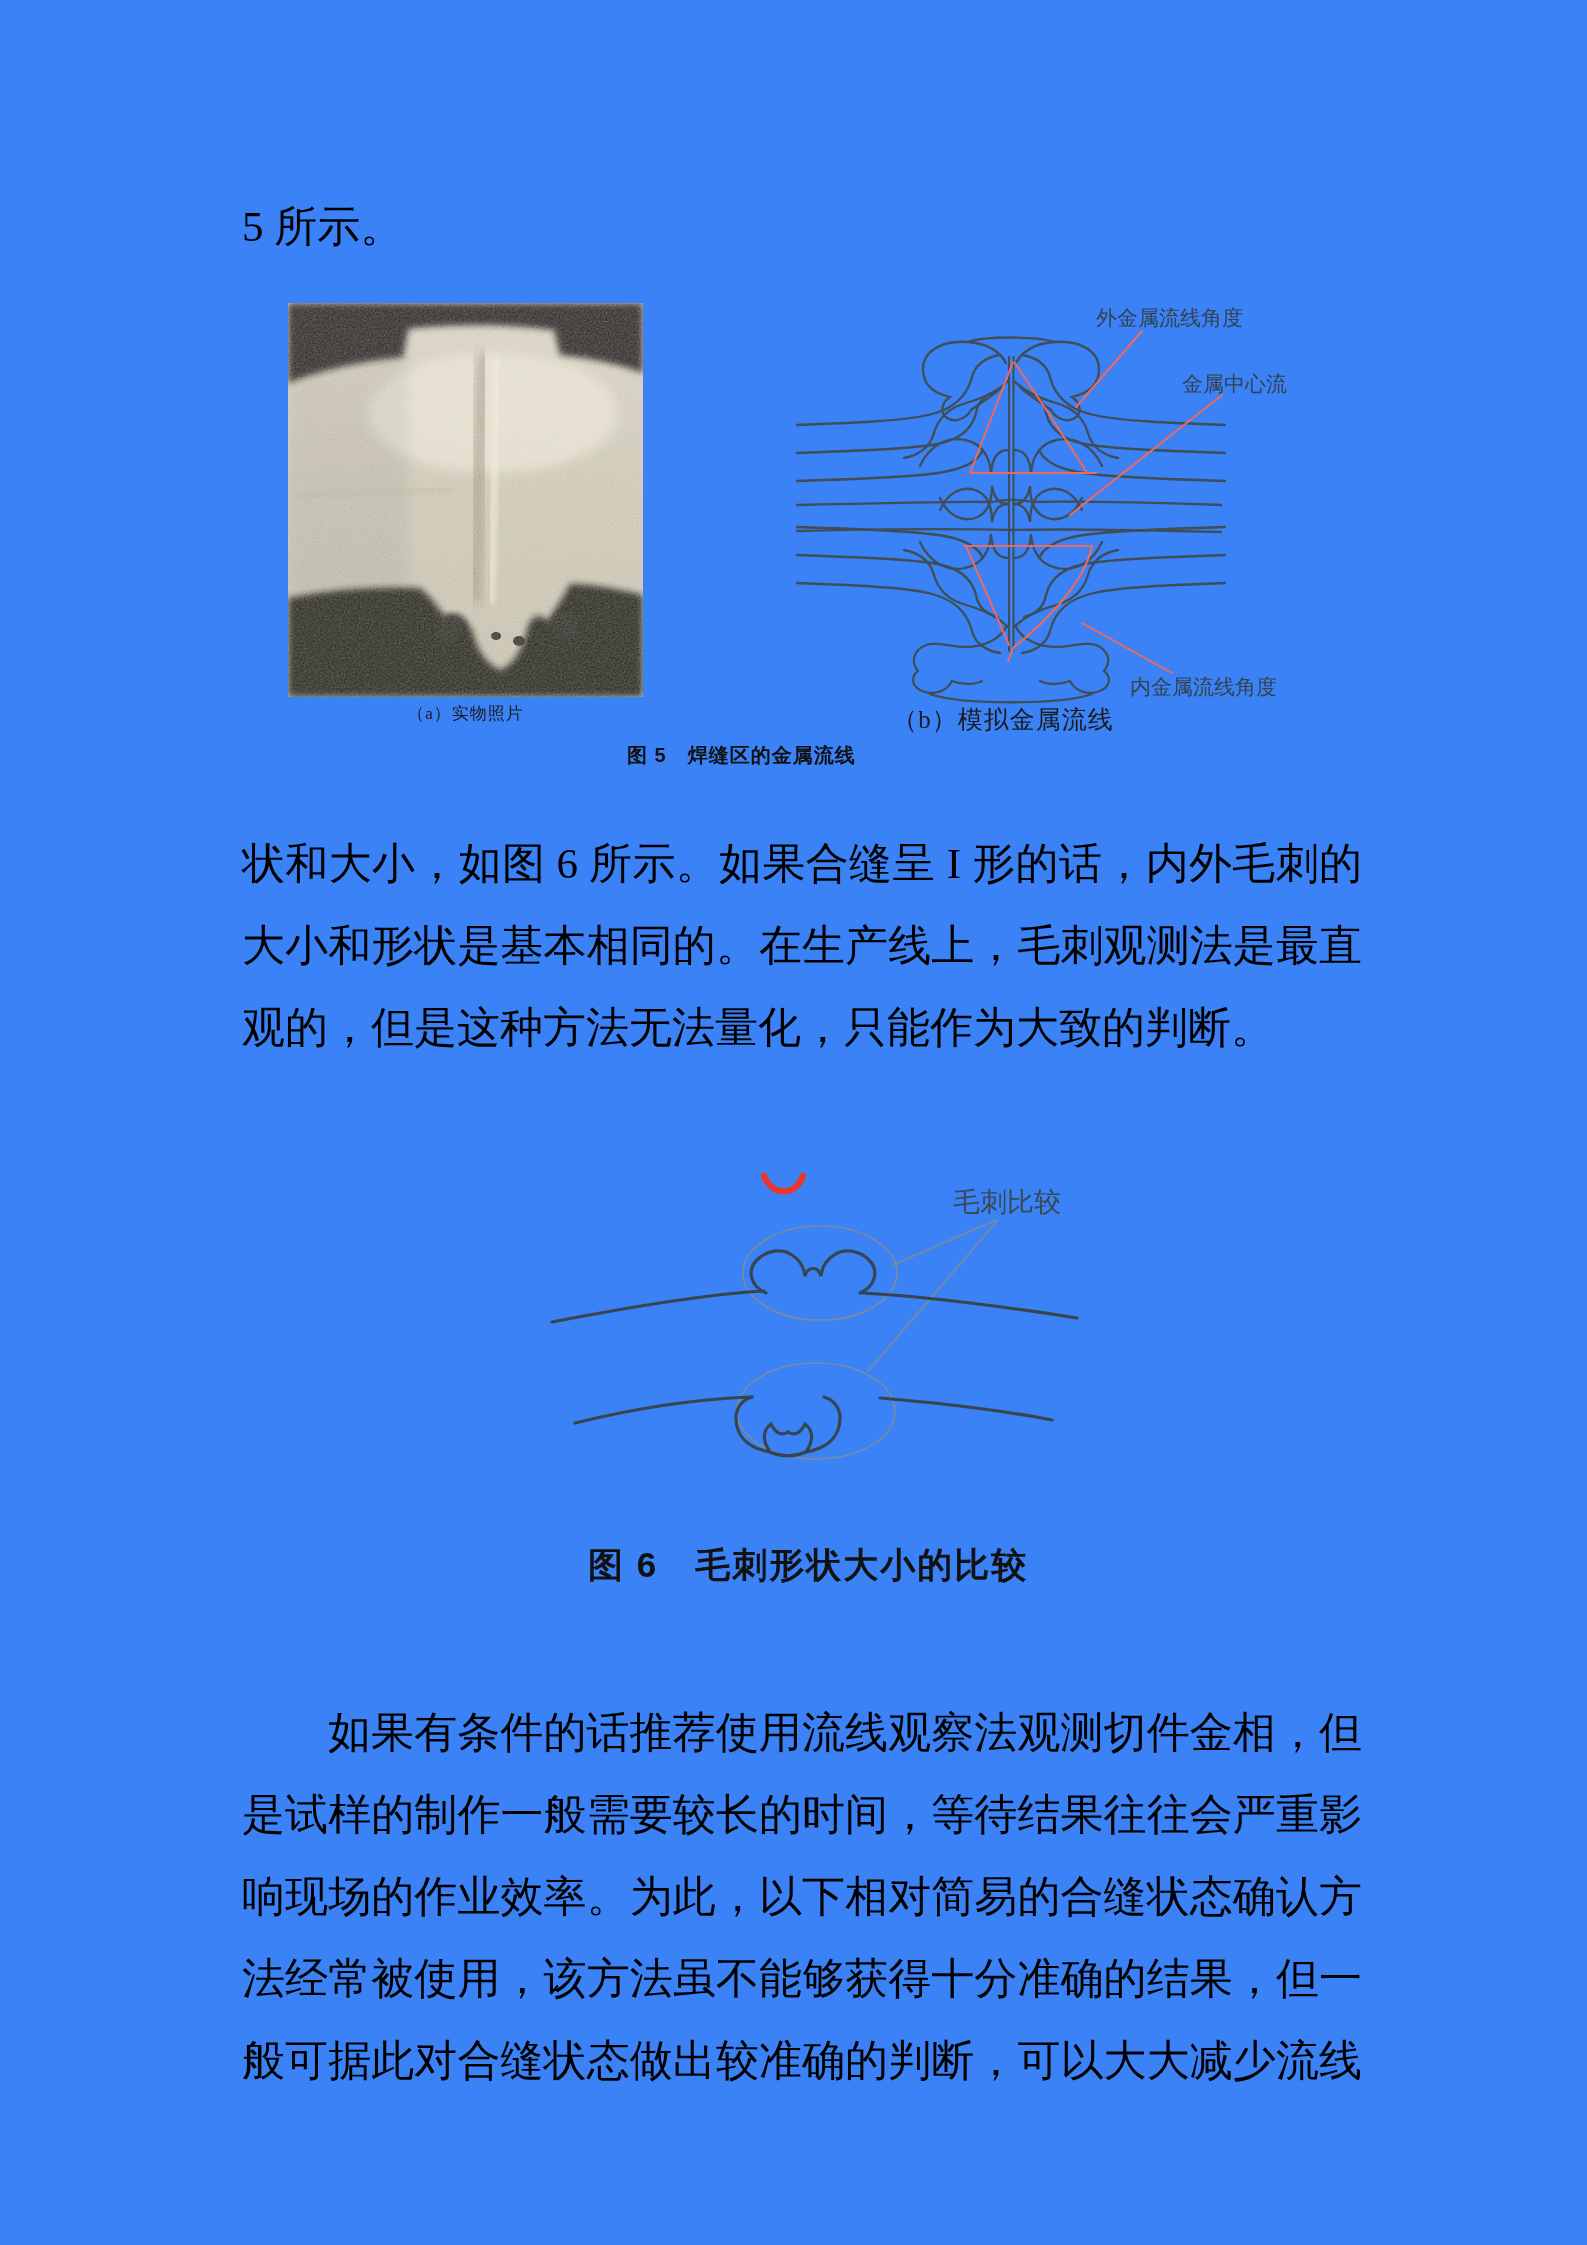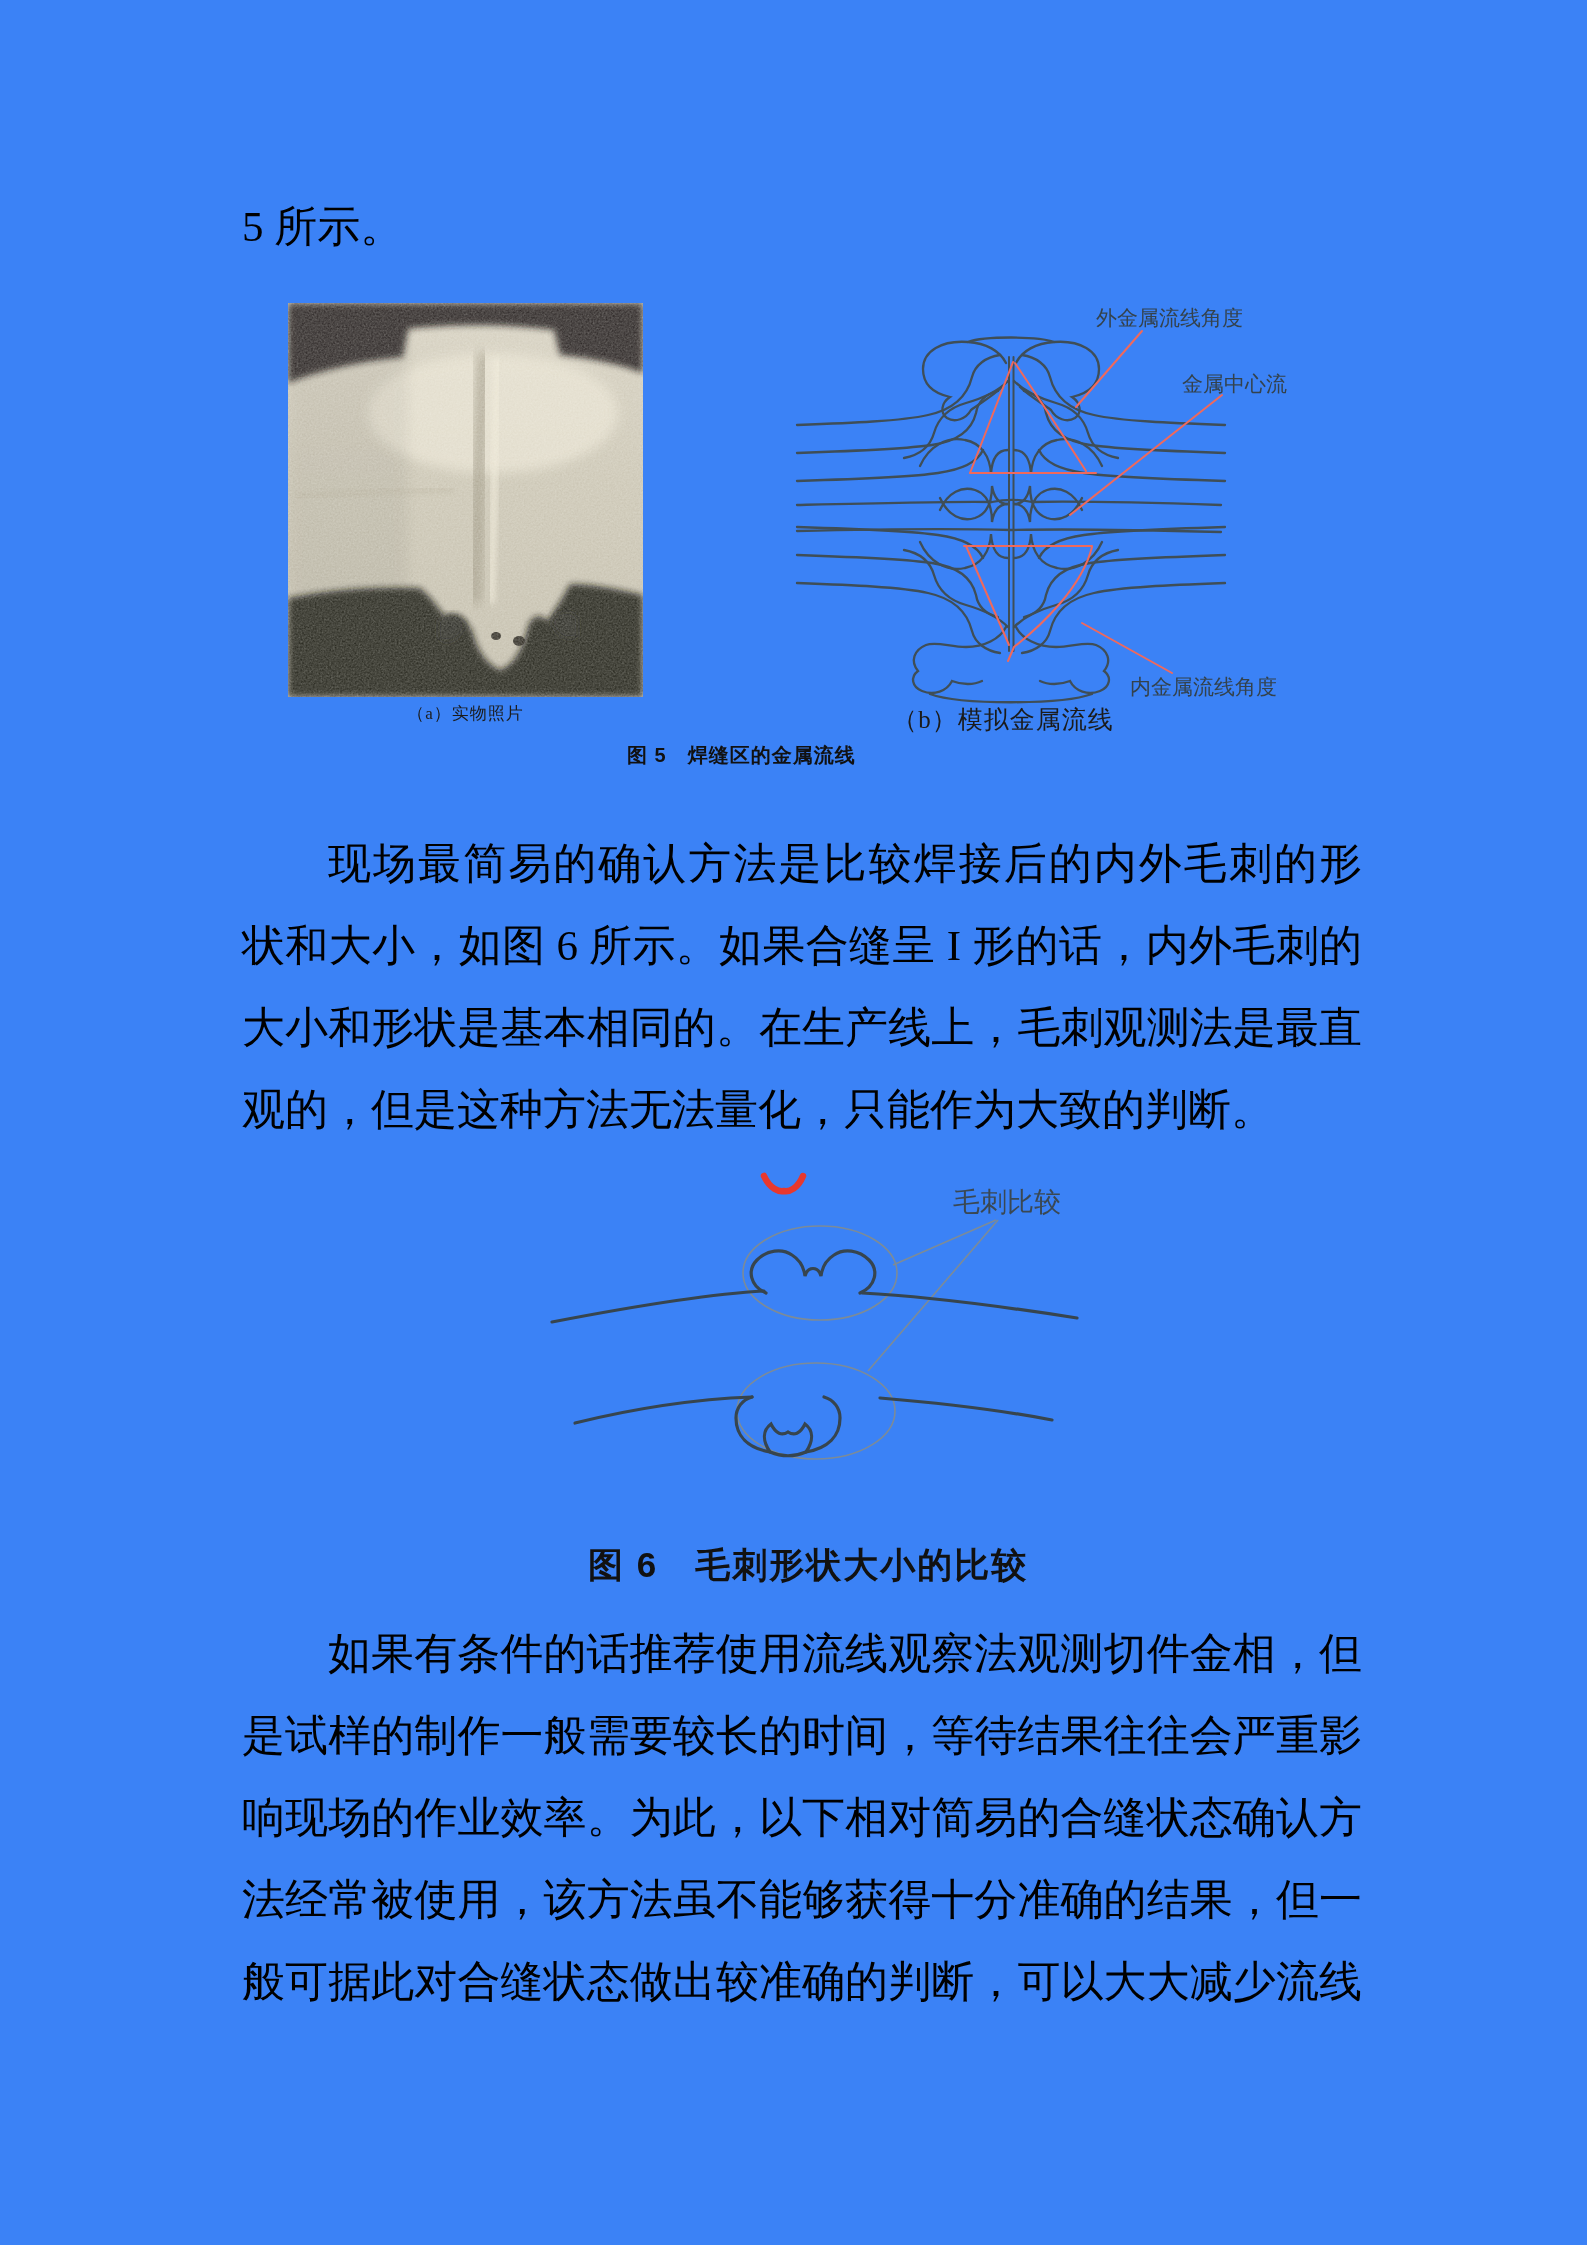--- a/index.html
+++ b/index.html
@@ -114,21 +114,20 @@
       <text x="326" y="30" font-size="21" fill="#34424c">外金属流线角度</text>
       <text x="412" y="96" font-size="21" fill="#34424c">金属中心流</text>
       <text x="360" y="399" font-size="21" fill="#34424c">内金属流线角度</text>
       <text x="233" y="433" font-size="25" fill="#1b1b1b" text-anchor="middle" letter-spacing="1">（b）模拟金属流线</text>
     </svg>
 
     <div class="abs figcap figcap5" style="left:627px;top:742px;">图 5　焊缝区的金属流线</div>
   </div>
 
   <div class="abs body-par" style="left:242px;top:823px;">
-    <div class="jl indent">现场最简易的确认方法是比较焊接后的内外毛刺的形</div>
     <div class="jl">状和大小，如图 6 所示。如果合缝呈 I 形的话，内外毛刺的</div>
     <div class="jl">大小和形状是基本相同的。在生产线上，毛刺观测法是最直</div>
     <div class="jl-last">观的，但是这种方法无法量化，只能作为大致的判断。</div>
   </div>
 
   <div class="abs" style="left:0;top:0;">
     <svg class="abs" style="left:480px;top:1160px;" width="660" height="300" viewBox="0 0 660 300">
 
       <path d="M 284,16 C 290,29 299,32 304,31 C 310,32 318,28 323,16" stroke="#e8382e" stroke-width="6.5" fill="none" stroke-linecap="round"></path>
 
@@ -148,21 +147,21 @@
         <path d="M 290,292 C 302,297 314,297 326,292"></path>
         <path d="M 400,238 C 460,243 520,250 572,260"></path>
       </g>
 
       <text x="473" y="51" font-size="27" fill="#3a4853">毛刺比较</text>
     </svg>
 
     <div class="abs figcap figcap6" style="left:588px;top:1542px;">图 6　毛刺形状大小的比较</div>
   </div>
 
-  <div class="abs body-par" style="left:242px;top:1613px;">
+  <div class="abs body-par" style="left:242px;top:1692px;">
     <div class="jl indent">如果有条件的话推荐使用流线观察法观测切件金相，但</div>
     <div class="jl">是试样的制作一般需要较长的时间，等待结果往往会严重影</div>
     <div class="jl">响现场的作业效率。为此，以下相对简易的合缝状态确认方</div>
     <div class="jl">法经常被使用，该方法虽不能够获得十分准确的结果，但一</div>
     <div class="jl">般可据此对合缝状态做出较准确的判断，可以大大减少流线</div>
   </div>
 
 </div>
 
 </body></html>

